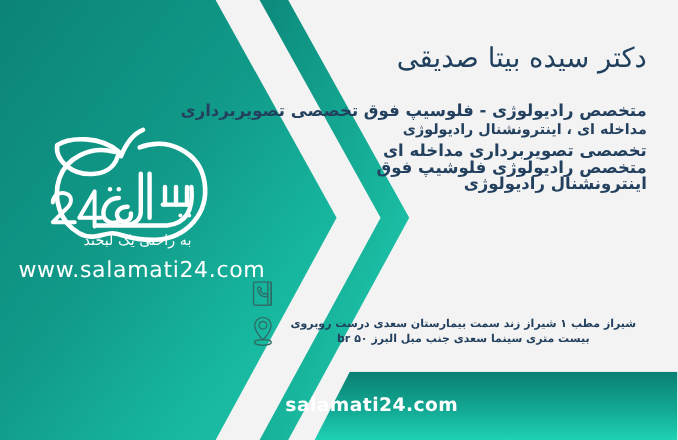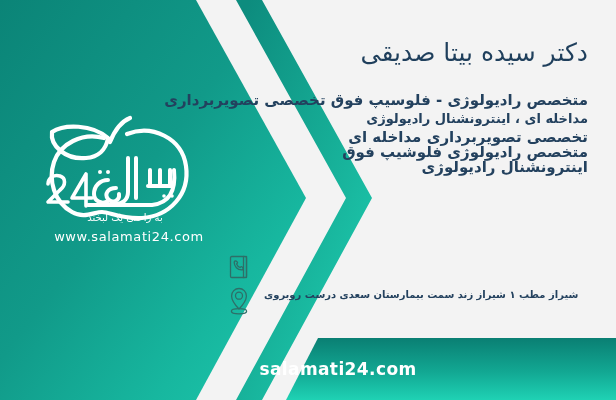--- a/index.html
+++ b/index.html
@@ -25,30 +25,30 @@
     position:absolute;
     left:14px; top:108px;
     width:230px;
     text-align:center;
     direction:rtl;
     z-index:5;
   }
   #logo-mark{width:210px;height:120px;margin:0 auto;display:block;}
   #logo-tagline{
     color:#ffffff;
-    font-size:10px;
+    font-size:13px;
     letter-spacing:.3px;
     margin-top:-16px;
     margin-right:8px;
     text-align:center;
     font-weight:500;
   }
   #logo-url{
     color:#ffffff;
-    font-size:13px;
+    font-size:20px;
     letter-spacing:.6px;
     direction:ltr;
     margin-top:6px;
     font-weight:400;
   }
 
   
   #headline{
     position:absolute;
     right:28px;top:38px;
@@ -247,20 +247,21 @@
           <path d="M7.2 8.6 c0-1.3 1.1-2.1 1.9-1.5 l1.1 .9 c.5 .4 .4 1 0 1.4 l-.6 .6
                    c.6 1.6 1.9 2.9 3.5 3.5 l.6-.6 c.4-.4 1-.5 1.4 0 l.9 1.1
                    c.6 .8-.2 1.9-1.5 1.9 -3.9 0-7.3-3.4-7.3-7.3 z"></path>
         </svg>
       </div>
     </div>
 
     <div class="contact-row address">
       <div class="contact-text">
         <div>شیراز مطب ۱ شیراز زند سمت بیمارستان سعدی درست روبروی</div>
+        <div class="addr-line2">بیست متری سینما سعدی جنب مبل البرز ۵۰ br</div>
       </div>
       <div class="contact-icon">
         <svg width="26" height="30" viewBox="0 0 26 30" fill="none" stroke="#2e6f68" stroke-width="1.3" stroke-linecap="round" stroke-linejoin="round">
           <path d="M13 2.5 c-4.1 0-7.4 3.3-7.4 7.4 0 5.2 7.4 13.1 7.4 13.1
                    s7.4-7.9 7.4-13.1 c0-4.1-3.3-7.4-7.4-7.4 z"></path>
           <circle cx="13" cy="9.7" r="3.5"></circle>
           <ellipse cx="13" cy="25.2" rx="7.6" ry="2.6"></ellipse>
         </svg>
       </div>
     </div>

